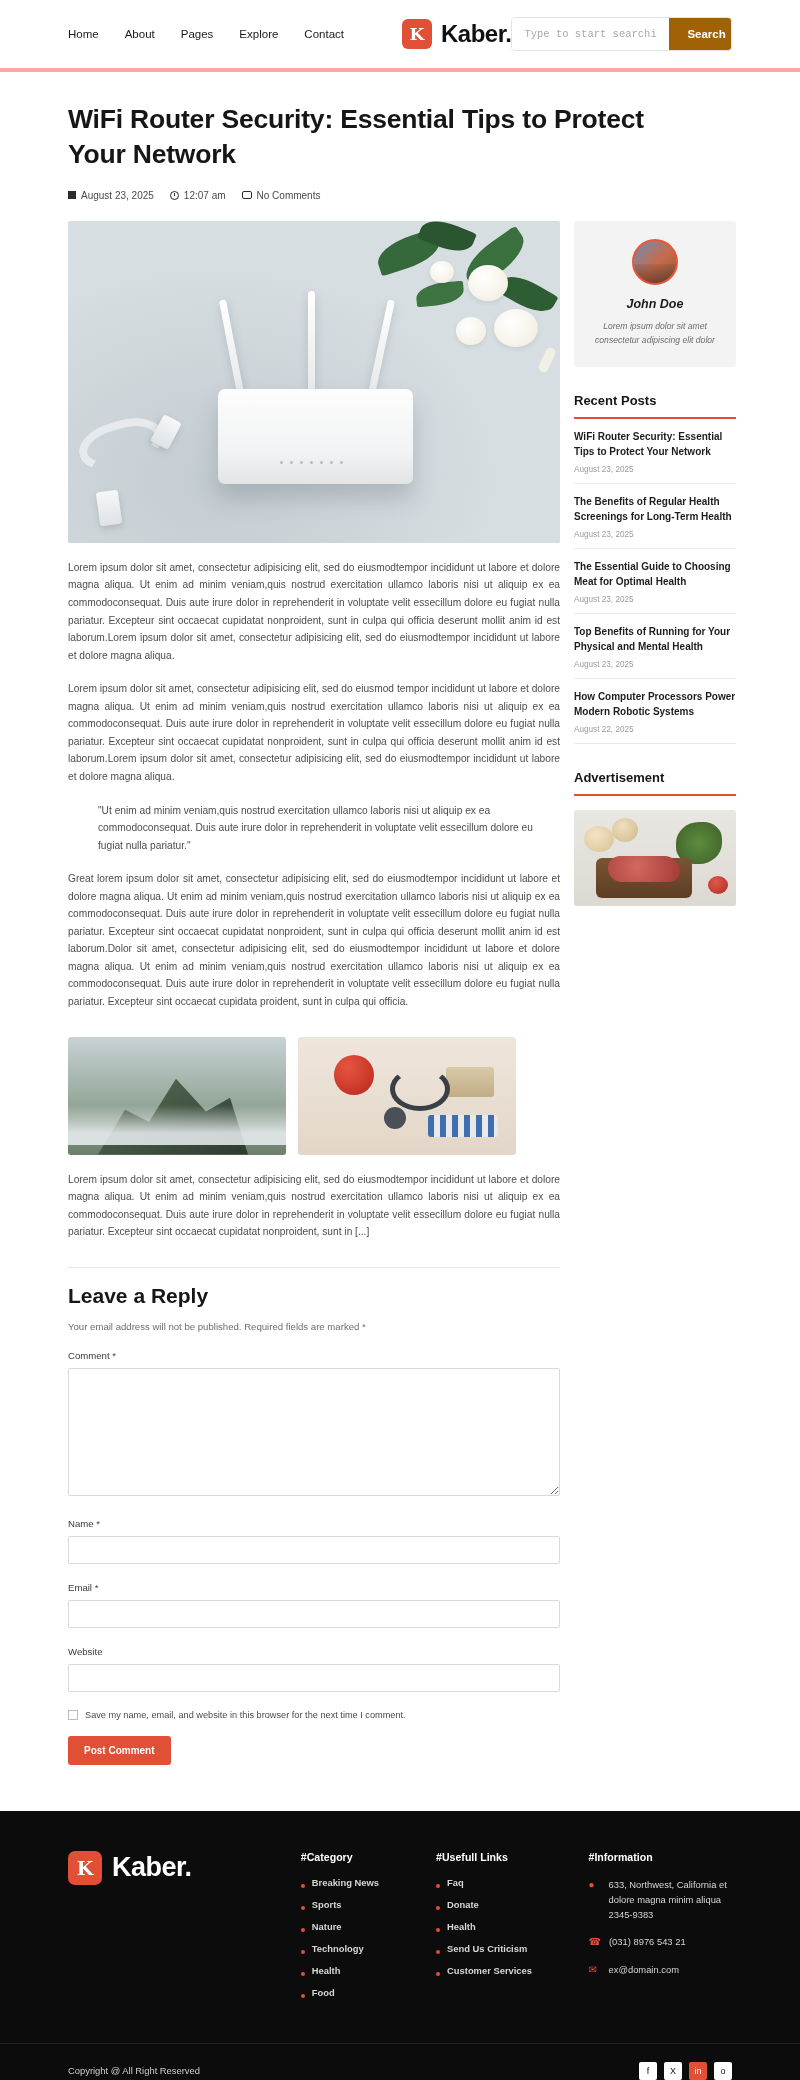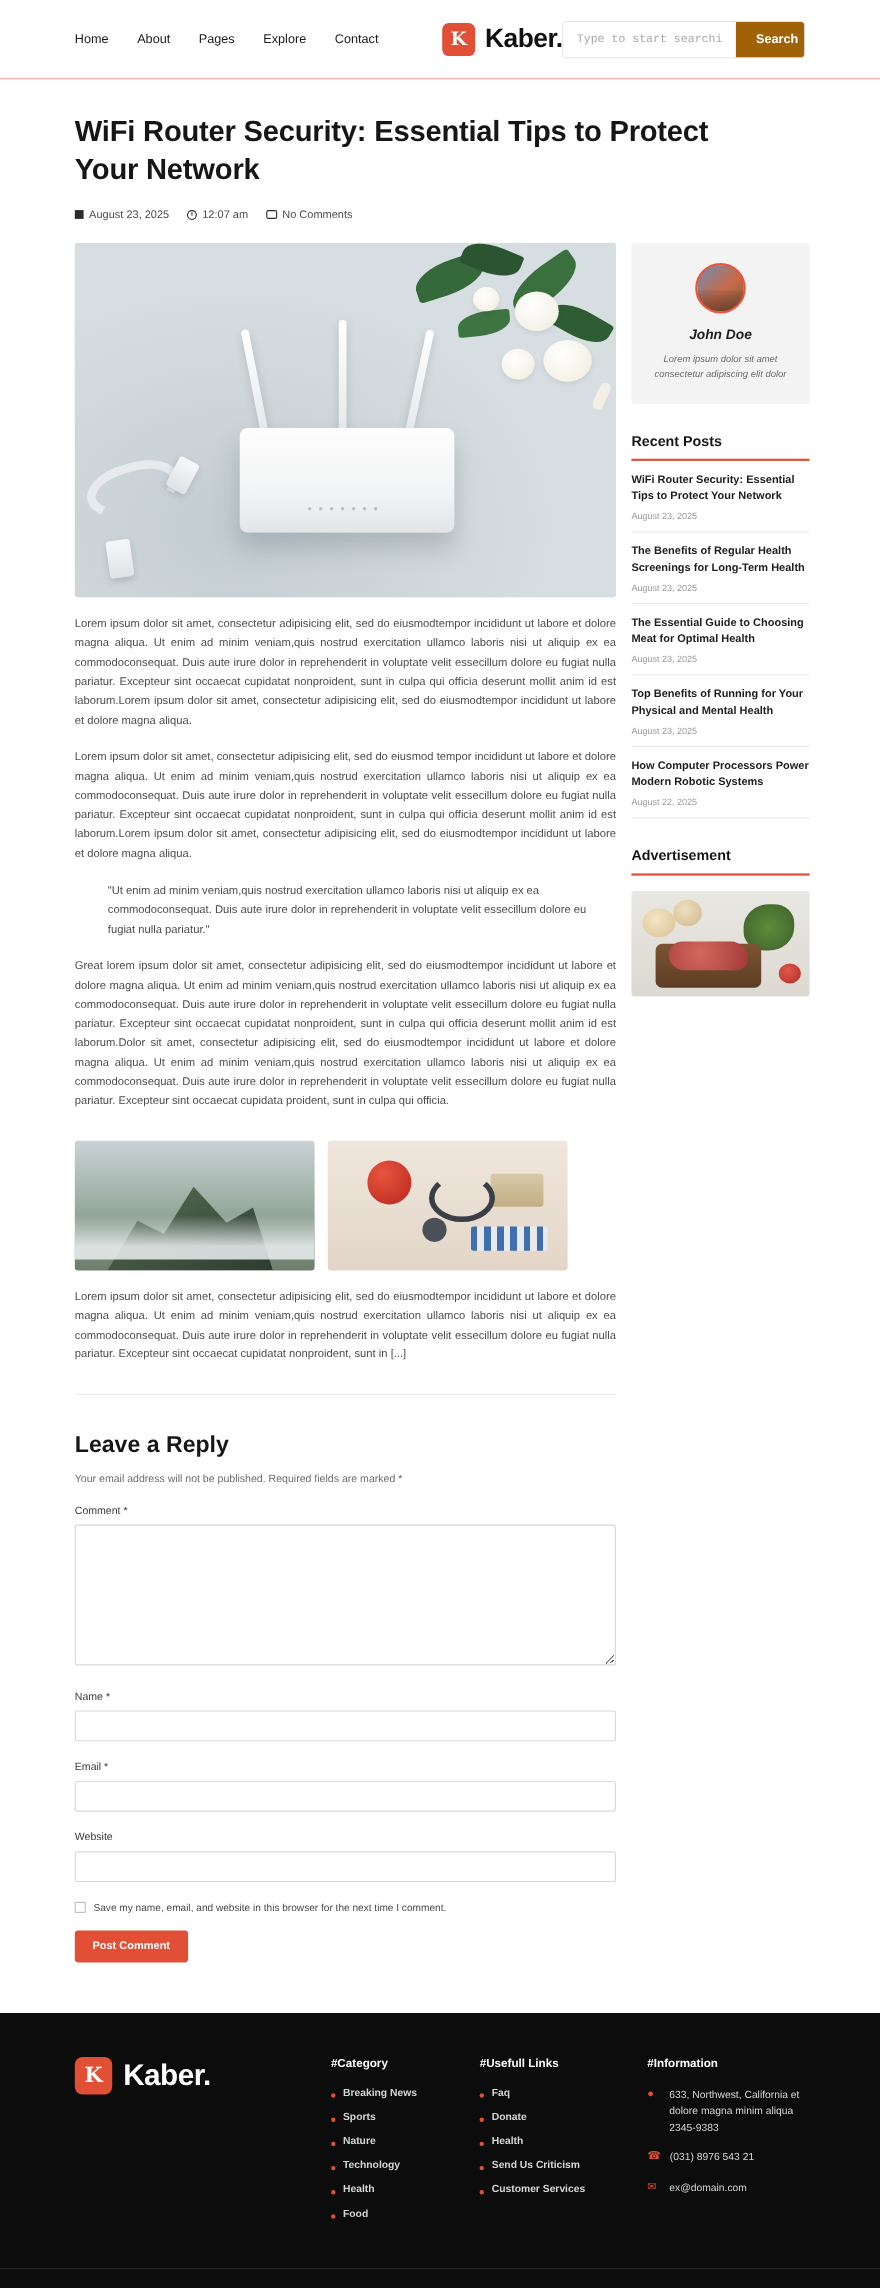--- a/index.html
+++ b/index.html
@@ -12,21 +12,21 @@
     -webkit-font-smoothing: antialiased;
   }
   .page { width: 800px; margin: 0 auto; }
 
   
   .header {
     height: 72px;
     display: flex;
     align-items: center;
     padding: 0 68px;
-    border-bottom: 1px solid #fca5a5;
+    border-bottom: 4px solid #fca5a5;
     background: #fff;
   }
   .nav { display: flex; gap: 26px; align-items: center; }
   .nav a {
     font-size: 11.5px;
     color: #1b1b1b;
     text-decoration: none;
     font-weight: 500;
   }
   .brand {
@@ -329,21 +329,21 @@
     background: radial-gradient(circle at 40% 35%, #efe0bf, #cfb68a);
     border-radius: 50%;
   }
   .ad-img .tomato {
     position: absolute; right: 8px; bottom: 12px; width: 20px; height: 18px;
     background: radial-gradient(circle at 40% 35%, #e2574a, #ab2f26);
     border-radius: 50%;
   }
 
   
-  .reply { padding: 0 68px; margin-top: 34px; }
+  .reply { padding: 0 68px; margin-top: 16px; }
   h2.reply-title { font-size: 21px; font-weight: bold; color: #161616; margin: 0; }
   .reply-note { font-size: 9.6px; color: #6d6d6d; margin-top: 13px; }
   .field-label { font-size: 9.6px; color: #3a3a3a; margin: 18px 0 7px 0; }
   .inp {
     width: 492px; height: 28px; border: 1px solid #d9d9d9; border-radius: 2px;
     background: #fff; outline: none; font-size: 10px; padding: 0 8px;
     font-family: "Liberation Sans", sans-serif;
   }
   textarea.inp {
     height: 128px; padding: 8px; resize: vertical;

